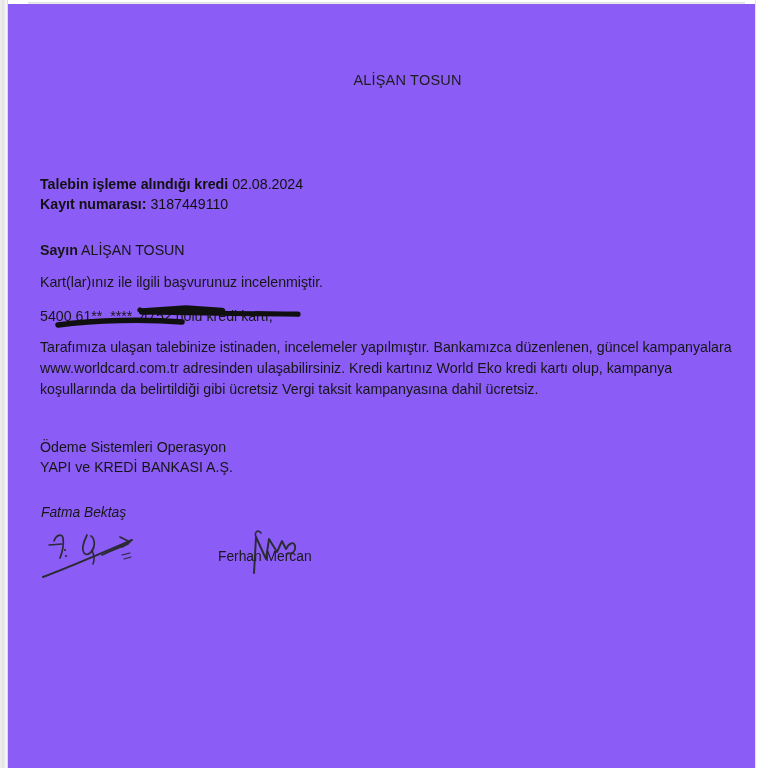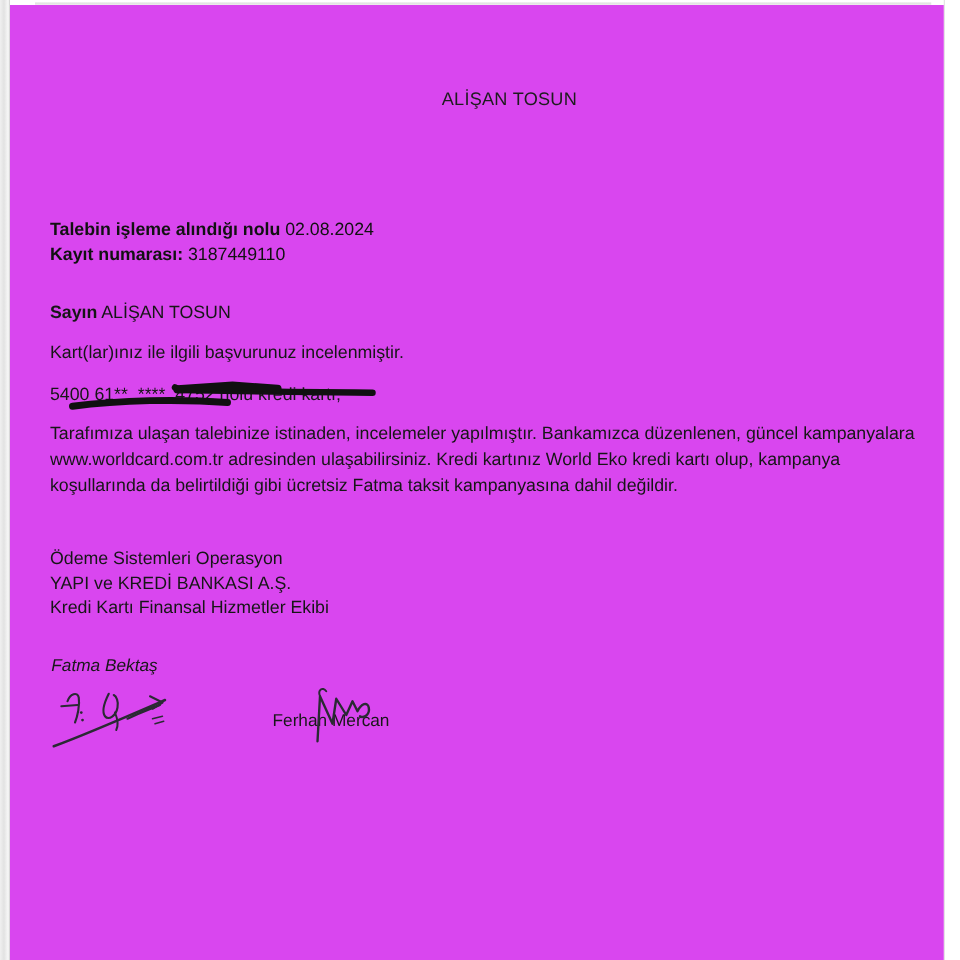--- a/index.html
+++ b/index.html
@@ -38,21 +38,21 @@
     position: absolute;
     left: 28px; top: 2px;
     width: 717px; height: 2px;
     background: linear-gradient(to bottom, #dcdcdc, #eeeeee);
   }
 
   .page {
     position: absolute;
     left: 8px; top: 4px;
     width: 747px; height: 764px;
-    background: #d946ef;
+    background: #8b5cf6;
   }
 
   
   .recipient-title {
     position: absolute;
     left: 0; top: 68px;
     width: 747px;
     text-align: center;
     font-size: 14.5px;
     color: #1d1d1d;
@@ -164,21 +164,21 @@
 <div class="edge-right-line"></div>
 <div class="top-rule"></div>
 
 <div class="page">
 
   <div class="recipient-title">ALİŞAN TOSUN</div>
 
   <div class="body-block">
 
     <div class="meta-line">
-      <b>Talebin işleme alındığı nolu</b><span> </span><span>02.08.2024</span>
+      <b>Talebin işleme alındığı kredi</b><span> </span><span>02.08.2024</span>
     </div>
 
     <div class="meta-line">
       <b>Kayıt numarası:</b><span> </span><span>3187449110</span>
     </div>
 
     <div class="salutation">
       <b>Sayın</b><span> </span><span>ALİŞAN TOSUN</span>
     </div>
 
@@ -186,27 +186,26 @@
 
     <div class="card-line-wrap">
       <div class="card-line">5400 61**  ****  4752 nolu kredi kartı;</div>
       <svg class="redact-svg" viewBox="0 0 290 36">
         <path d="M104 12 L108 14 L196 15.5 L248 16 L262 16.2" stroke="#101010" stroke-width="5.2" fill="none" stroke-linecap="round"></path>
         <path d="M106 13.5 L150 10.5 L186 13" stroke="#101010" stroke-width="6.5" fill="none" stroke-linecap="round"></path>
         <path d="M22 27 C 60 22, 108 21, 146 24" stroke="#101010" stroke-width="5.6" fill="none" stroke-linecap="round"></path>
       </svg>
     </div>
 
-    <div class="para">Tarafımıza ulaşan talebinize istinaden, incelemeler yapılmıştır. Bankamızca düzenlenen, güncel kampanyalara www.worldcard.com.tr adresinden ulaşabilirsiniz. Kredi kartınız World Eko kredi kartı olup, kampanya koşullarında da belirtildiği gibi ücretsiz Fatma taksit kampanyasına dahil değildir.</div>
+    <div class="para">Tarafımıza ulaşan talebinize istinaden, incelemeler yapılmıştır. Bankamızca düzenlenen, güncel kampanyalara www.worldcard.com.tr adresinden ulaşabilirsiniz. Kredi kartınız World Eko kredi kartı olup, kampanya koşullarında da belirtildiği gibi ücretsiz Vergi taksit kampanyasına dahil ücretsiz.</div>
 
 
     <div class="org-block">
       <div>Ödeme Sistemleri Operasyon</div>
       <div>YAPI ve KREDİ BANKASI A.Ş.</div>
-      <div>Kredi Kartı Finansal Hizmetler Ekibi</div>
     </div>
 
     <div class="sig-area">
       <div class="sig-name sig-name-1">Fatma Bektaş</div>
       <div class="sig-name sig-name-2">Ferhan Mercan</div>
 
       <svg class="sig-mark sig-mark-1" width="150" height="70" viewBox="0 0 150 70">
         <g stroke="#2a2a33" fill="none" stroke-linecap="round" stroke-linejoin="round">
           <path d="M14 22 C 16 16, 22 14, 23 19 C 24 25, 22 34, 20 39" stroke-width="1.7"></path>
           <path d="M9 26 L22 25" stroke-width="1.5"></path>

